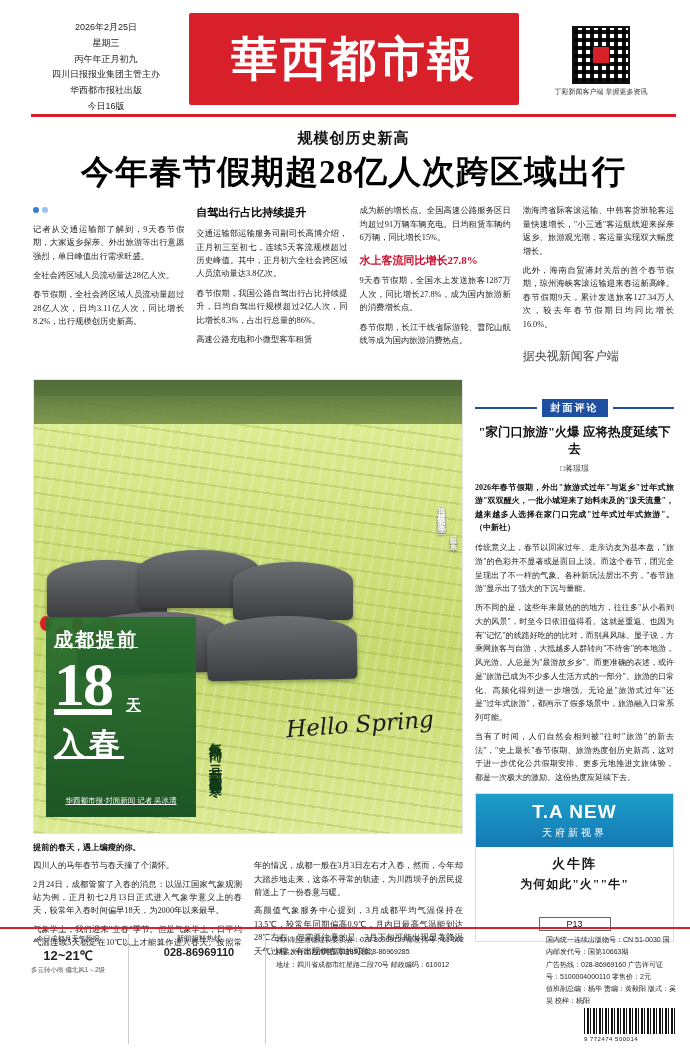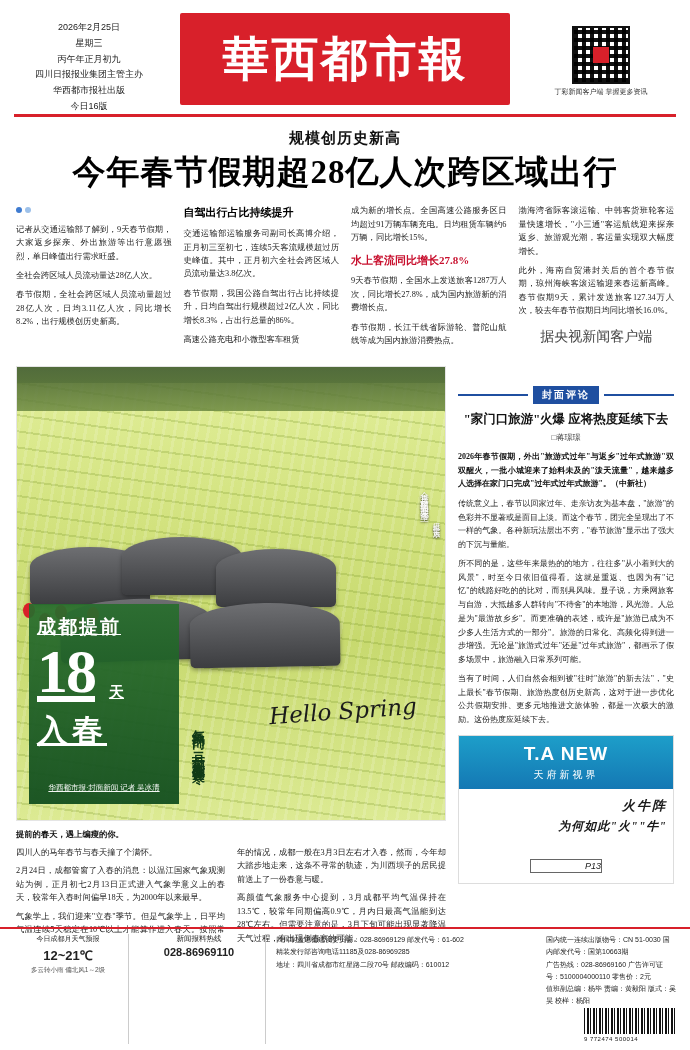--- a/index.html
+++ b/index.html
@@ -3,21 +3,21 @@
 <meta charset="utf-8">
 <style>
   html,body{margin:0;padding:0;}
   body{
     width:690px;height:1050px;
     background:#ffffff;
     font-family:"Liberation Serif", serif;
     color:#1a1a1a;
     overflow:hidden;
   }
-  .page{position:relative;width:690px;height:1050px;box-sizing:border-box;}
+  .page{position:relative;width:690px;height:1050px;box-sizing:border-box;padding-left:17px;}
 
   
   .masthead{display:flex;align-items:stretch;height:112px;padding:6px 14px 0 14px;box-sizing:border-box;}
   .mh-left{width:150px;padding-top:14px;font-family:"Liberation Sans",sans-serif;font-size:9px;line-height:1.75;color:#222;text-align:center;}
   .mh-left div{white-space:nowrap;}
   .mh-center{flex:1;display:flex;align-items:center;justify-content:center;}
   .nameplate{
     background:#d8202a;color:#fff;width:100%;max-width:330px;height:92px;
     display:flex;align-items:center;justify-content:center;
     font-family:Liberation Serif, serif;font-weight:bold;font-size:47px;letter-spacing:2px;
@@ -39,21 +39,21 @@
 
   
   .lead{display:flex;gap:12px;padding:10px 16px 6px 16px;box-sizing:border-box;}
   .lead-col{flex:1;font-size:8.3px;line-height:1.62;text-align:justify;color:#222;}
   .lead-col p{margin:0 0 6px 0;}
   .dots{margin:0 0 5px 0;}
   .dots span{display:inline-block;width:6px;height:6px;border-radius:50%;background:#3e7bd0;margin-right:3px;}
   .dots span:nth-child(2){background:#9dc1ea;}
   .subhead{font-size:11px;font-weight:bold;margin:0 0 5px 0;color:#000;}
   .subhead-red{font-size:11px;font-weight:bold;margin:7px 0 5px 0;color:#c8102e;}
-  .source{text-align:center;font-size:14px;color:#444;margin-top:8px;}
+  .source{text-align:left;font-size:12px;color:#444;margin-top:16px;}
 
   
   .body{display:flex;padding:6px 16px 0 16px;gap:12px;box-sizing:border-box;}
   .photo-col{width:430px;}
   .side-col{flex:1;}
 
   
   .photo{position:relative;width:100%;height:455px;overflow:hidden;border:1px solid #e5e5e5;box-sizing:border-box;
     background:linear-gradient(180deg,#cfe48d 0%,#d9e98f 22%,#cfe07f 45%,#c6da74 70%,#d7e68b 100%);}
   .field{position:absolute;inset:0;
@@ -102,21 +102,21 @@
   .side-byline{text-align:center;font-size:8px;color:#333;margin:4px 0 7px 0;}
   .side-lead{font-size:8px;line-height:1.7;text-align:justify;color:#111;font-weight:bold;margin:0 0 6px 0;}
   .side-body{font-size:8px;line-height:1.72;text-align:justify;color:#222;}
   .side-body p{margin:0 0 5px 0;}
 
   
   .promo{margin-top:8px;border:1px solid #ddd;box-sizing:border-box;}
   .promo-top{background:linear-gradient(180deg,#1d9ec9,#1478b4);color:#fff;padding:7px 6px;text-align:center;}
   .promo-logo{font-family:"Liberation Sans",sans-serif;font-size:19px;font-weight:bold;letter-spacing:1px;}
   .promo-sub{font-size:10px;letter-spacing:3px;margin-top:3px;}
-  .promo-body{padding:8px 6px 6px 6px;text-align:right;font-style:italic;}
+  .promo-body{padding:8px 6px 6px 6px;text-align:center;}
   .promo-l1{font-size:13px;font-weight:bold;letter-spacing:2px;}
   .promo-l2{font-size:12px;font-weight:bold;letter-spacing:1px;margin-top:3px;}
   .promo-page{margin:24px auto 4px auto;border:1px solid #666;width:70px;font-size:9px;padding:1px 0;font-family:"Liberation Sans",sans-serif;}
 
   
   .footer{position:absolute;left:0;bottom:0;width:690px;border-top:2px solid #d8202a;box-sizing:border-box;}
   .footer-inner{display:flex;font-family:"Liberation Sans",sans-serif;font-size:7px;color:#222;padding:5px 14px 6px 14px;box-sizing:border-box;gap:10px;}
   .f-weather{width:108px;text-align:center;border-right:1px solid #ccc;padding-right:6px;}
   .f-weather .w-top{font-size:7px;}
   .f-weather .w-temp{font-size:13px;font-weight:bold;margin:2px 0;}

